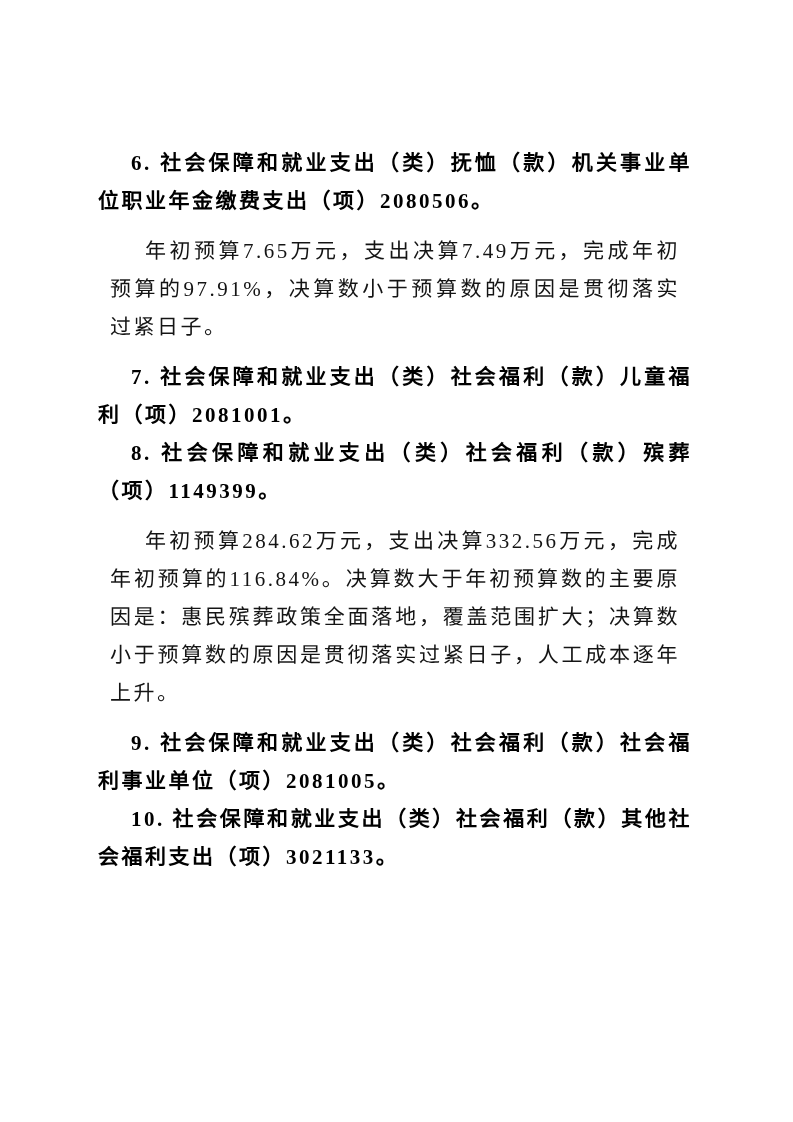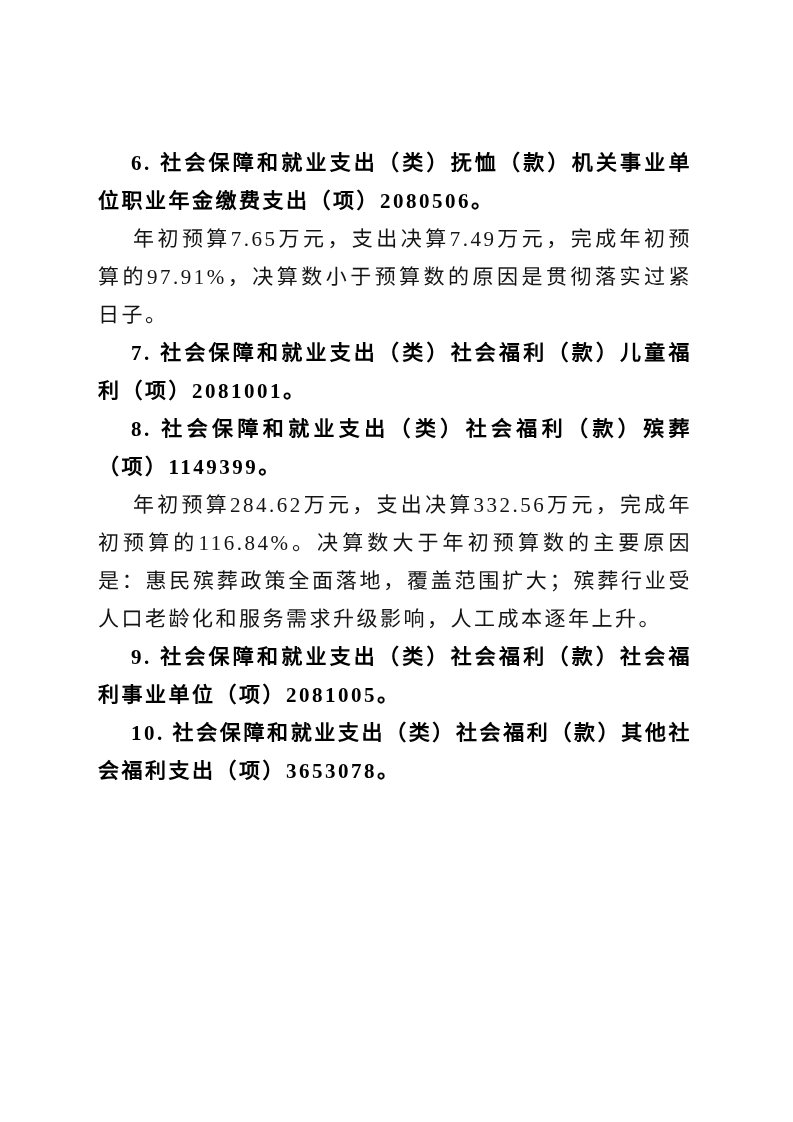--- a/index.html
+++ b/index.html
@@ -26,21 +26,21 @@
     margin: 0;
     font-size: 21px;
     line-height: 38px;
     font-weight: 700;
     letter-spacing: 2.5px;
     text-align: justify;
     text-indent: 33px;
     color: #000000;
   }
   .sec-body {
-    margin: 0;
+    margin: 12px;
     font-size: 21px;
     line-height: 38px;
     font-weight: 400;
     letter-spacing: 2.5px;
     text-align: justify;
     text-indent: 35px;
     color: #141414;
   }
 </style>
 </head>
@@ -53,25 +53,25 @@
       <p class="sec-heading">6. 社会保障和就业支出（类）抚恤（款）机关事业单位职业年金缴费支出（项）2080506。</p>
       <p class="sec-body">年初预算7.65万元，支出决算7.49万元，完成年初预算的97.91%，决算数小于预算数的原因是贯彻落实过紧日子。</p>
     </section>
 
     <section>
       <p class="sec-heading">7. 社会保障和就业支出（类）社会福利（款）儿童福利（项）2081001。</p>
     </section>
 
     <section>
       <p class="sec-heading">8. 社会保障和就业支出（类）社会福利（款）殡葬（项）1149399。</p>
-      <p class="sec-body">年初预算284.62万元，支出决算332.56万元，完成年初预算的116.84%。决算数大于年初预算数的主要原因是：惠民殡葬政策全面落地，覆盖范围扩大；殡葬行业受人口老龄化和服务需求升级影响，人工成本逐年上升。</p>
+      <p class="sec-body">年初预算284.62万元，支出决算332.56万元，完成年初预算的116.84%。决算数大于年初预算数的主要原因是：惠民殡葬政策全面落地，覆盖范围扩大；决算数小于预算数的原因是贯彻落实过紧日子，人工成本逐年上升。</p>
     </section>
 
     <section>
       <p class="sec-heading">9. 社会保障和就业支出（类）社会福利（款）社会福利事业单位（项）2081005。</p>
     </section>
 
     <section>
-      <p class="sec-heading">10. 社会保障和就业支出（类）社会福利（款）其他社会福利支出（项）3653078。</p>
+      <p class="sec-heading">10. 社会保障和就业支出（类）社会福利（款）其他社会福利支出（项）3021133。</p>
     </section>
 
   </div>
 </div>
 
 </body></html>

